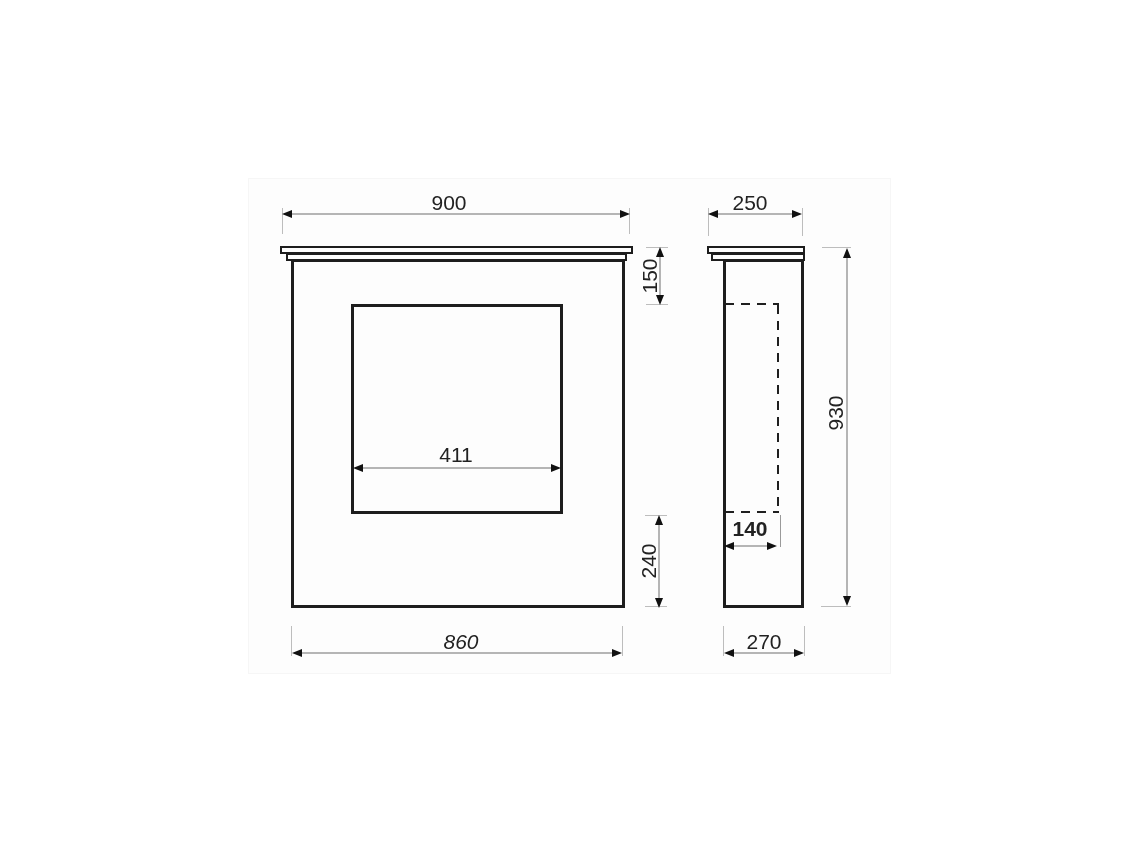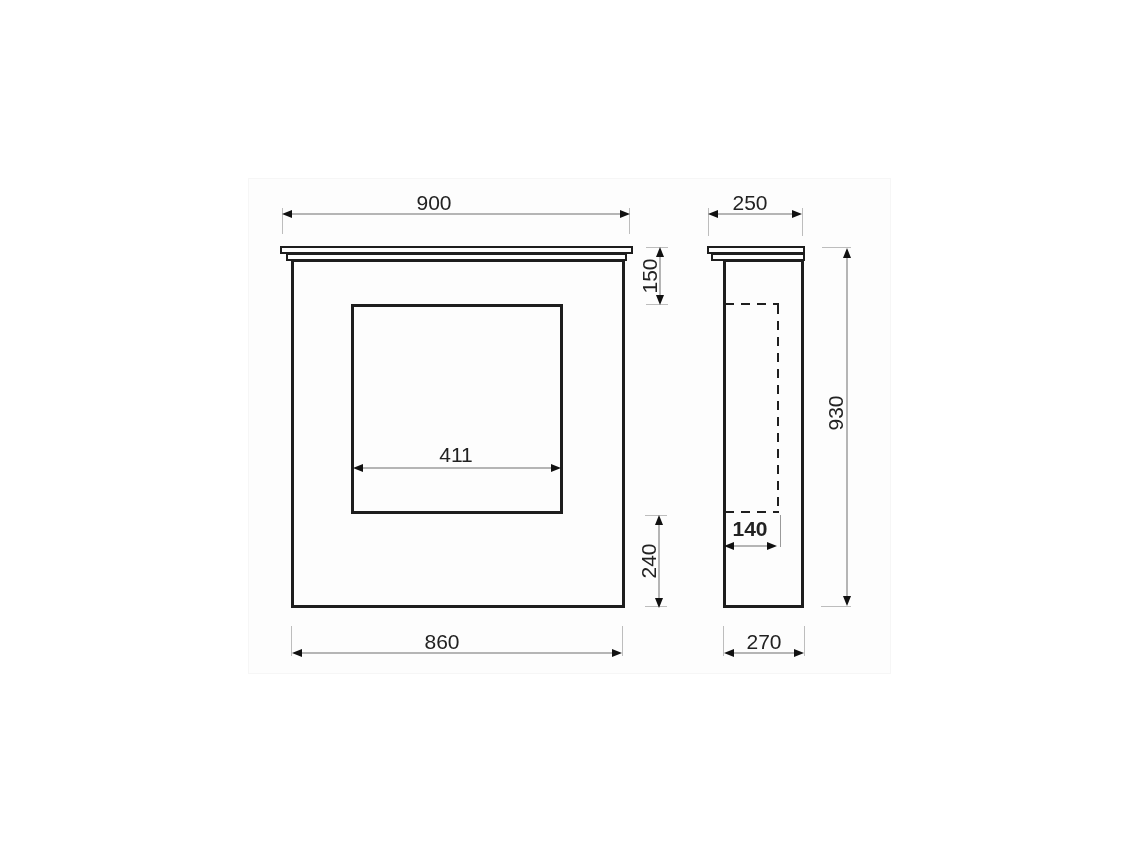--- a/index.html
+++ b/index.html
@@ -68,21 +68,21 @@
 
     <div class="abs outline3" style="left:351px; top:304px; width:212px; height:210px;"></div>
   </div>
 
   <div class="group">
     <div class="ext-line-v" style="left:282px; top:208px; height:26px;"></div>
     <div class="ext-line-v" style="left:629px; top:208px; height:26px;"></div>
     <div class="dim-line-h" style="left:290px; top:213px; width:332px;"></div>
     <div class="arr arr-left" style="left:282px; top:210px;"></div>
     <div class="arr arr-right" style="left:620px; top:210px;"></div>
-    <div class="dim-label" style="left:434px; top:202px;">900</div>
+    <div class="dim-label" style="left:449px; top:202px;">900</div>
   </div>
 
   <div class="group">
     <div class="dim-line-h" style="left:357px; top:467px; width:202px;"></div>
     <div class="arr arr-left" style="left:353px; top:464px;"></div>
     <div class="arr arr-right" style="left:551px; top:464px;"></div>
     <div class="dim-label" style="left:456px; top:454px;">411</div>
   </div>
 
   <div class="group">
@@ -102,21 +102,21 @@
     <div class="arr arr-down" style="left:655px; top:598px;"></div>
     <div class="dim-label rot" style="left:648px; top:561px;">240</div>
   </div>
 
   <div class="group">
     <div class="ext-line-v" style="left:291px; top:626px; height:30px;"></div>
     <div class="ext-line-v" style="left:622px; top:626px; height:30px;"></div>
     <div class="dim-line-h" style="left:296px; top:652px; width:322px;"></div>
     <div class="arr arr-left" style="left:292px; top:649px;"></div>
     <div class="arr arr-right" style="left:612px; top:649px;"></div>
-    <div class="dim-label" style="left:442px; top:641px;">860</div>
+    <div class="dim-label" style="left:461px; top:641px;font-style:italic;">860</div>
   </div>
 
   <div class="group">
     <div class="abs outline2" style="left:707px; top:246px; width:98px; height:8px;"></div>
     <div class="abs outline2" style="left:711px; top:253px; width:94px; height:8px;"></div>
     <div class="abs outline3" style="left:723px; top:259px; width:81px; height:349px;"></div>
 
     <div class="dash-h" style="left:725px; top:303px; width:54px;"></div>
     <div class="dash-v" style="left:777px; top:305px; height:208px;"></div>
     <div class="dash-h" style="left:725px; top:511px; width:54px;"></div>

